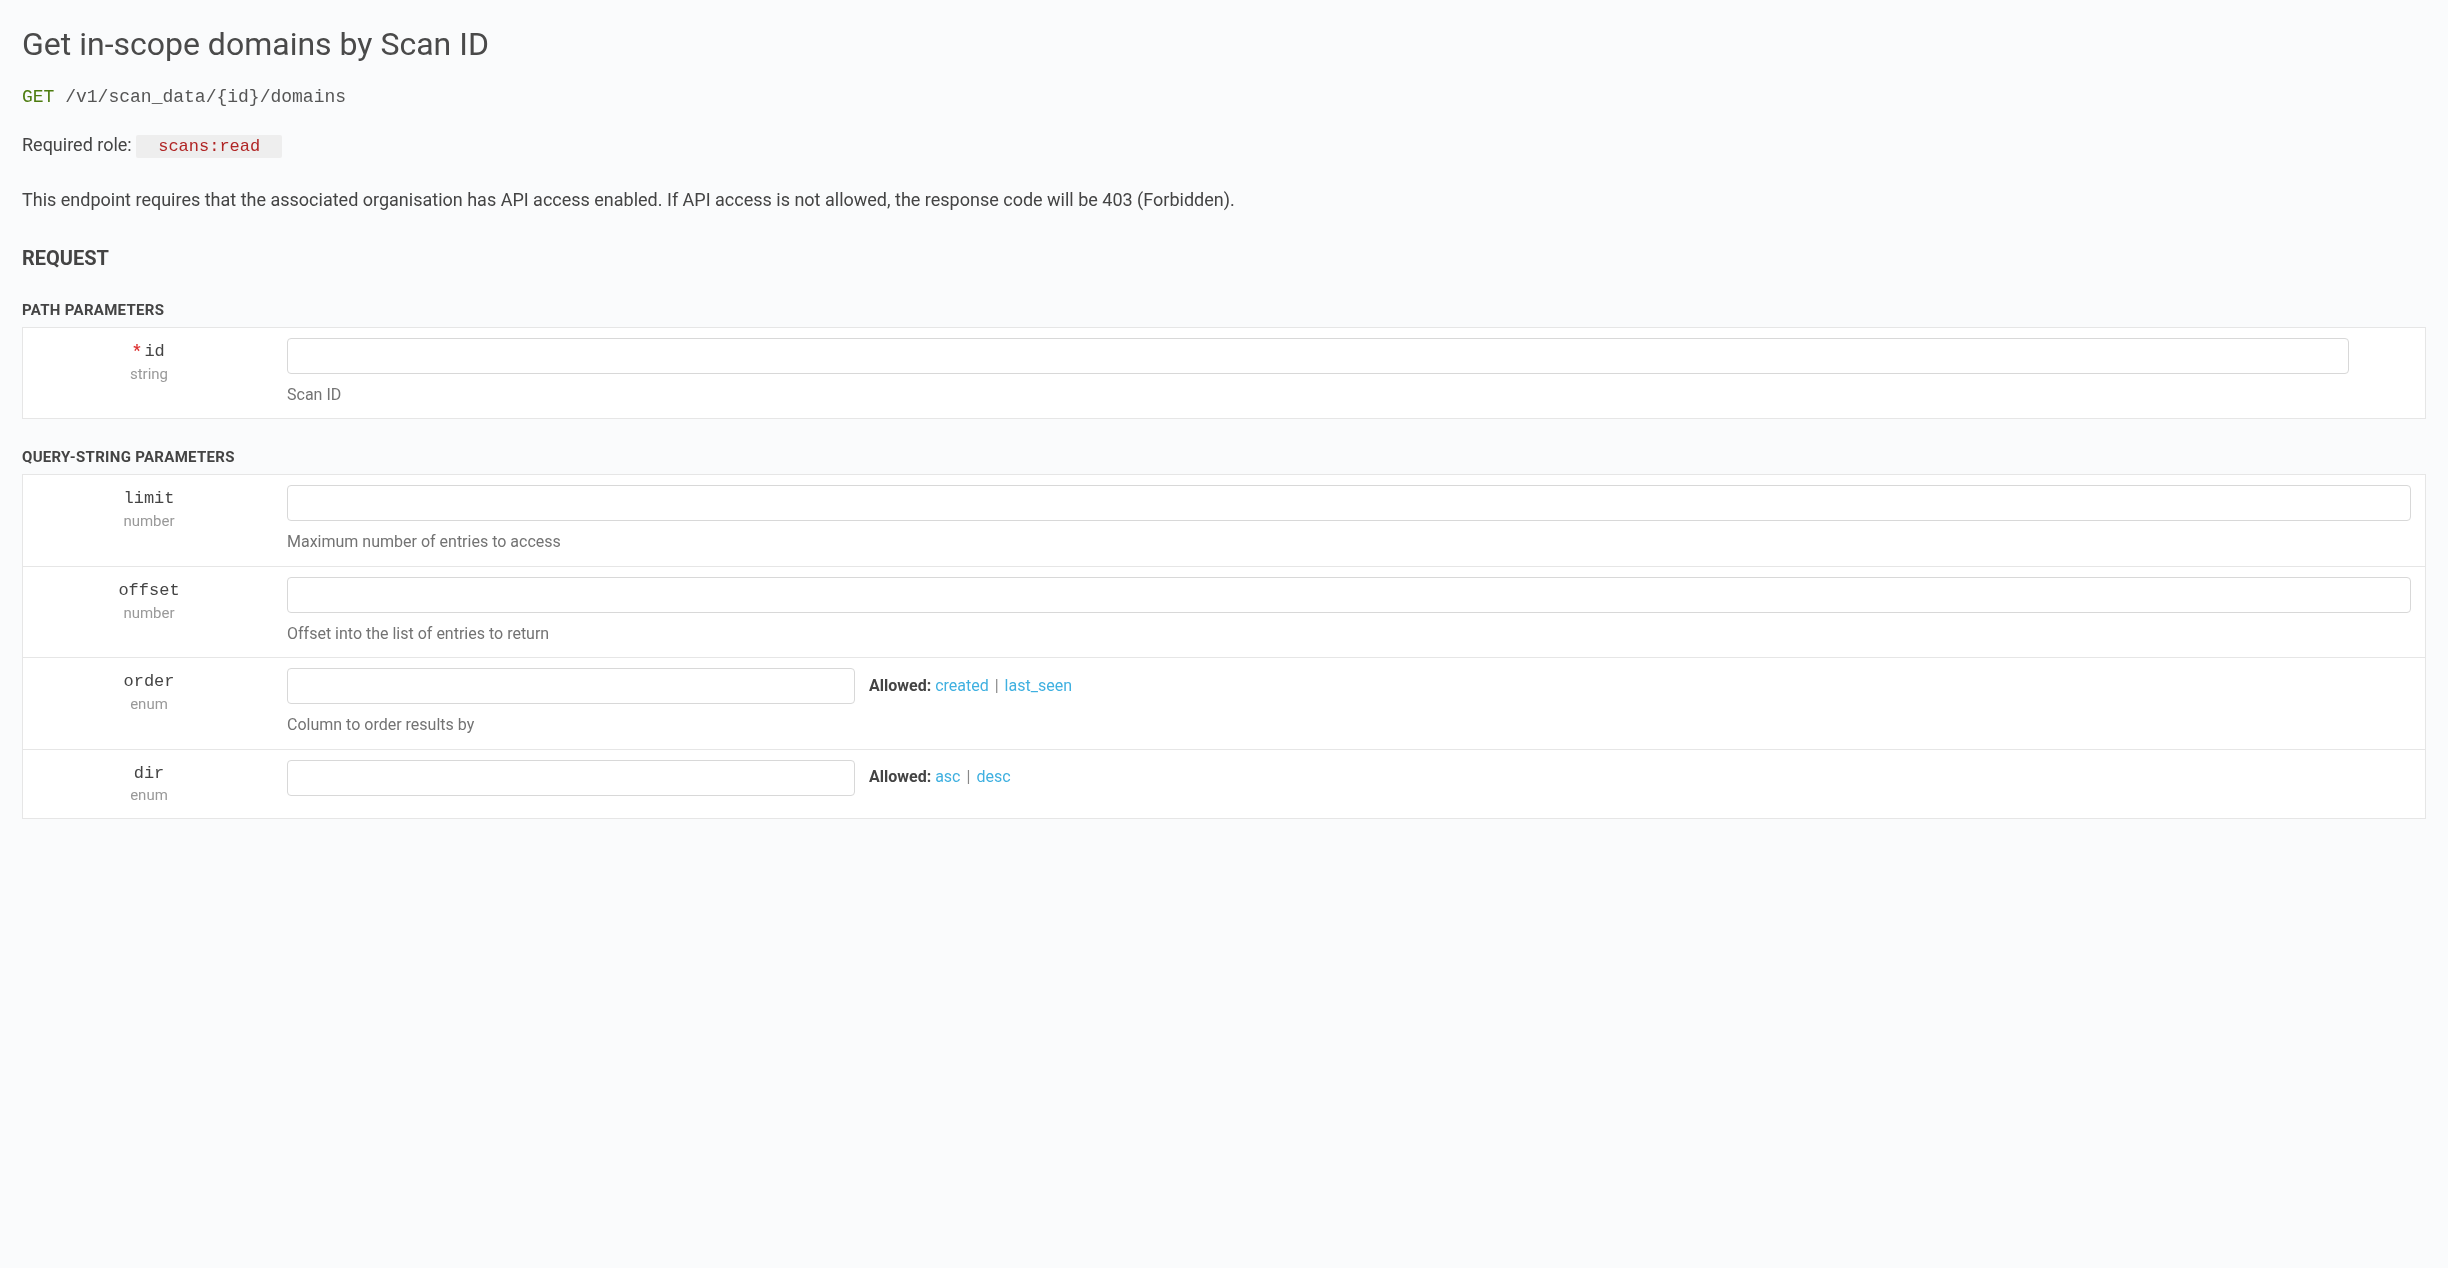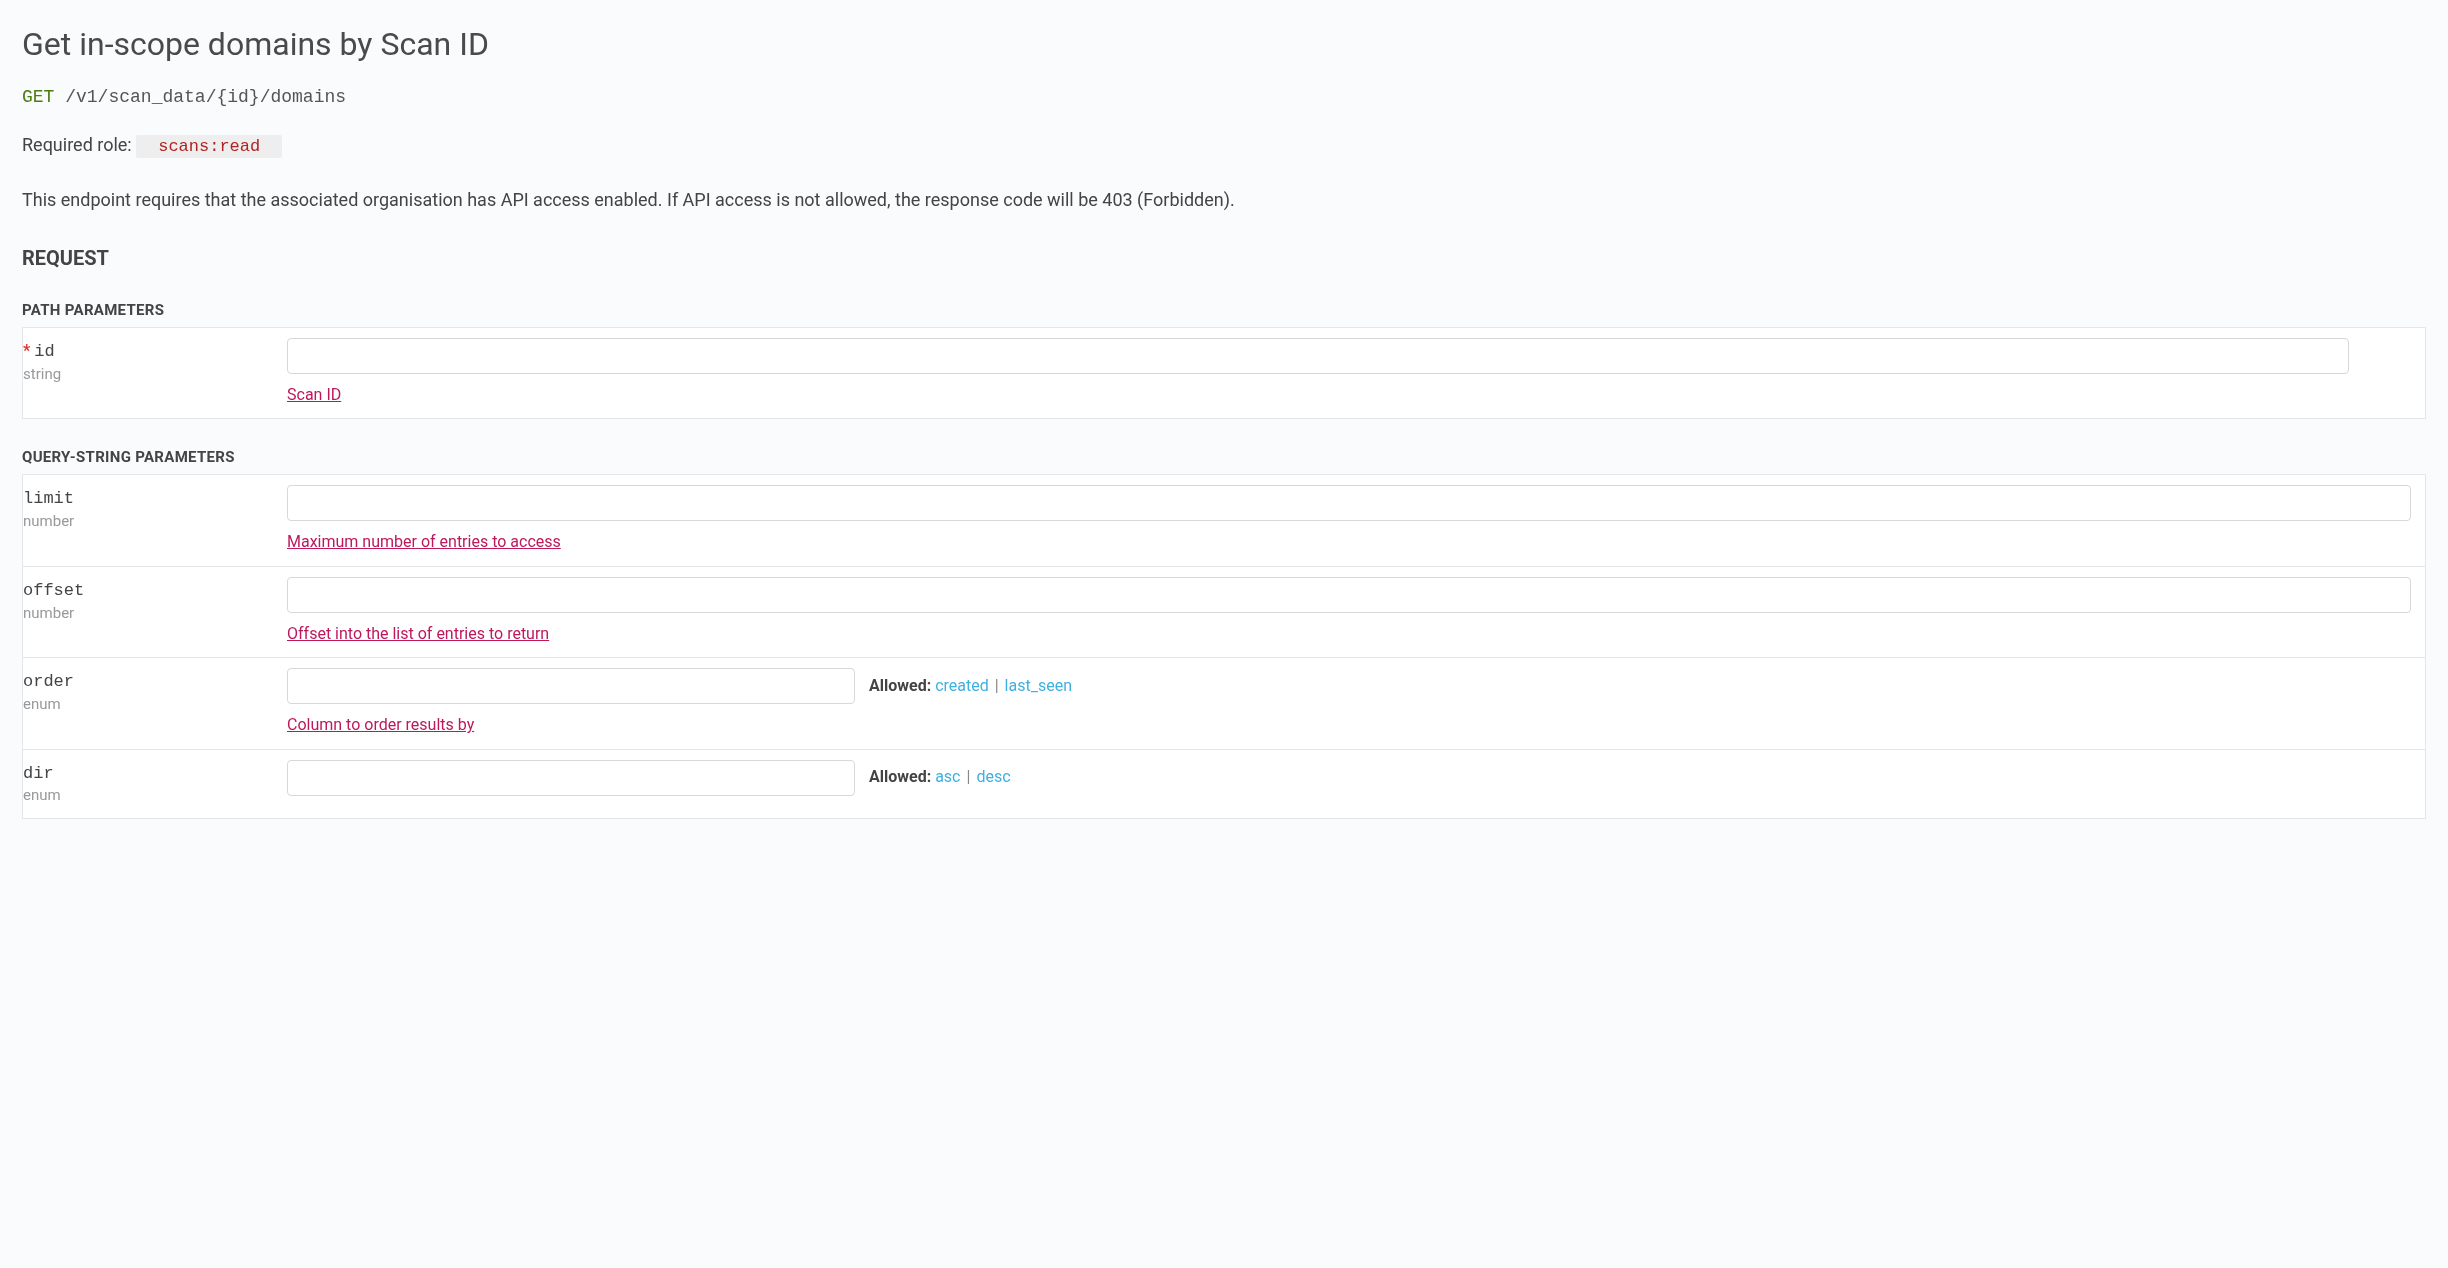--- a/index.html
+++ b/index.html
@@ -73,21 +73,21 @@
     display: flex;
     border-bottom: 1px solid #e6e6e6;
     padding: 10px 0 12px 0;
   }
   .param-row:last-child {
     border-bottom: none;
   }
   .param-label-col {
     width: 264px;
     flex-shrink: 0;
-    text-align: left;
+    text-align: center;
     padding-right: 12px;
     padding-top: 2px;
   }
   .param-name {
     font-family: "SFMono-Regular", Consolas, "Liberation Mono", Menlo, monospace;
     font-size: 17px;
     color: #444;
   }
   .param-required {
     color: #d33;
@@ -130,23 +130,22 @@
   .allowed-value {
     color: #3fb0e0;
     font-size: 16px;
   }
   .allowed-sep {
     color: #888;
     margin: 0 6px;
   }
   .param-desc {
     margin-top: 10px;
-    color: #be185d;
-    font-size: 16px;
-    text-decoration: underline;
+    color: #737373;
+    font-size: 16px;
   }
   .path-param-group .param-body-col {
     padding-right: 76px;
   }
 </style>
 </head>
 <body>
 
 <h1 class="page-title">Get in-scope domains by Scan ID</h1>
 

